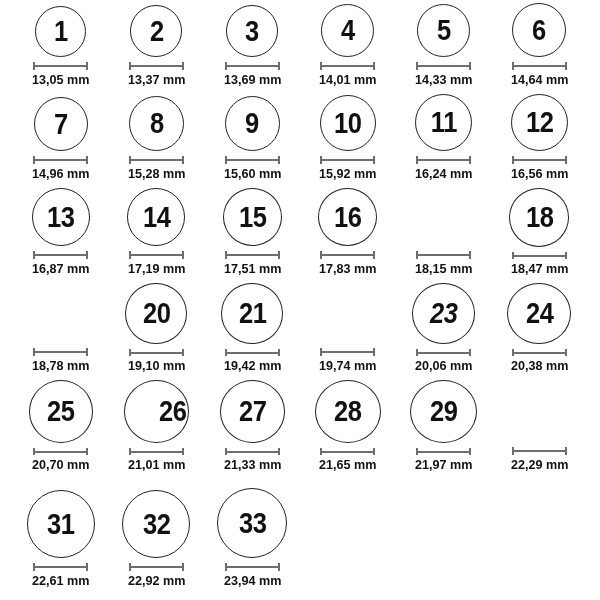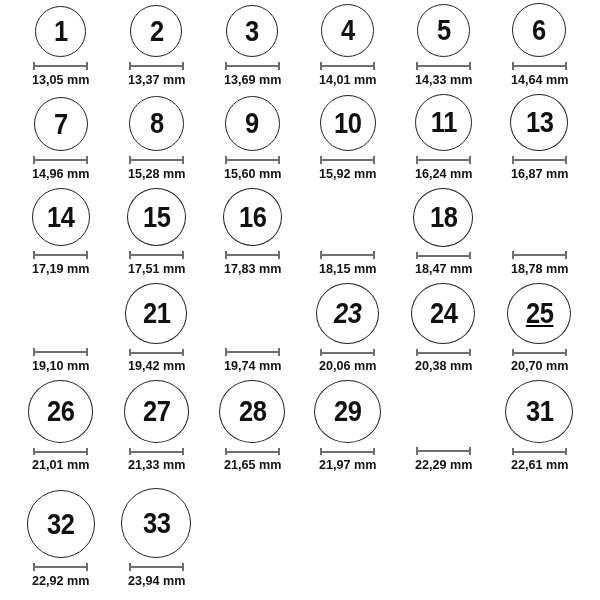--- a/index.html
+++ b/index.html
@@ -154,20 +154,27 @@
   </div>
 
   <div class="cell">
     <div class="circle" style="width: 57px; height: 57px;">
       <span class="num">11</span>
     </div>
     <div class="measure"></div>
     <span class="mmlabel">16,24 mm</span>
   </div>
 
+  <div class="cell">
+    <div class="circle" style="width: 57px; height: 57px;">
+      <span class="num">12</span>
+    </div>
+    <div class="measure"></div>
+    <span class="mmlabel">16,56 mm</span>
+  </div>
 
   <div class="cell">
     <div class="circle" style="width: 58px; height: 58px;">
       <span class="num">13</span>
     </div>
     <div class="measure"></div>
     <span class="mmlabel">16,87 mm</span>
   </div>
 
   <div class="cell">
@@ -206,20 +213,23 @@
     <div class="measure"></div>
     <span class="mmlabel">18,47 mm</span>
   </div>
 
   <div class="cell">
     <div class="measure"></div>
     <span class="mmlabel">18,78 mm</span>
   </div>
 
   <div class="cell">
+    <div class="circle" style="width: 62px; height: 62px;">
+      <span class="num">20</span>
+    </div>
     <div class="measure"></div>
     <span class="mmlabel">19,10 mm</span>
   </div>
 
   <div class="cell">
     <div class="circle" style="width: 62px; height: 62px;">
       <span class="num">21</span>
     </div>
     <div class="measure"></div>
     <span class="mmlabel">19,42 mm</span>
@@ -240,29 +250,29 @@
 
   <div class="cell">
     <div class="circle" style="width: 64px; height: 64px;">
       <span class="num">24</span>
     </div>
     <div class="measure"></div>
     <span class="mmlabel">20,38 mm</span>
   </div>
 
   <div class="cell">
-    <div class="circle" style="width: 64px; height: 64px; text-decoration: underline;">
+    <div class="circle" style="width: 64px; height: 64px;">
       <span class="num">25</span>
     </div>
     <div class="measure"></div>
     <span class="mmlabel">20,70 mm</span>
   </div>
 
   <div class="cell">
-    <div class="circle" style="width: 65px; height: 65px;">
+    <div class="circle" style="width: 65px; height: 65px; justify-content: flex-end;">
       <span class="num">26</span>
     </div>
     <div class="measure"></div>
     <span class="mmlabel">21,01 mm</span>
   </div>
 
   <div class="cell">
     <div class="circle" style="width: 65px; height: 65px;">
       <span class="num">27</span>
     </div>

